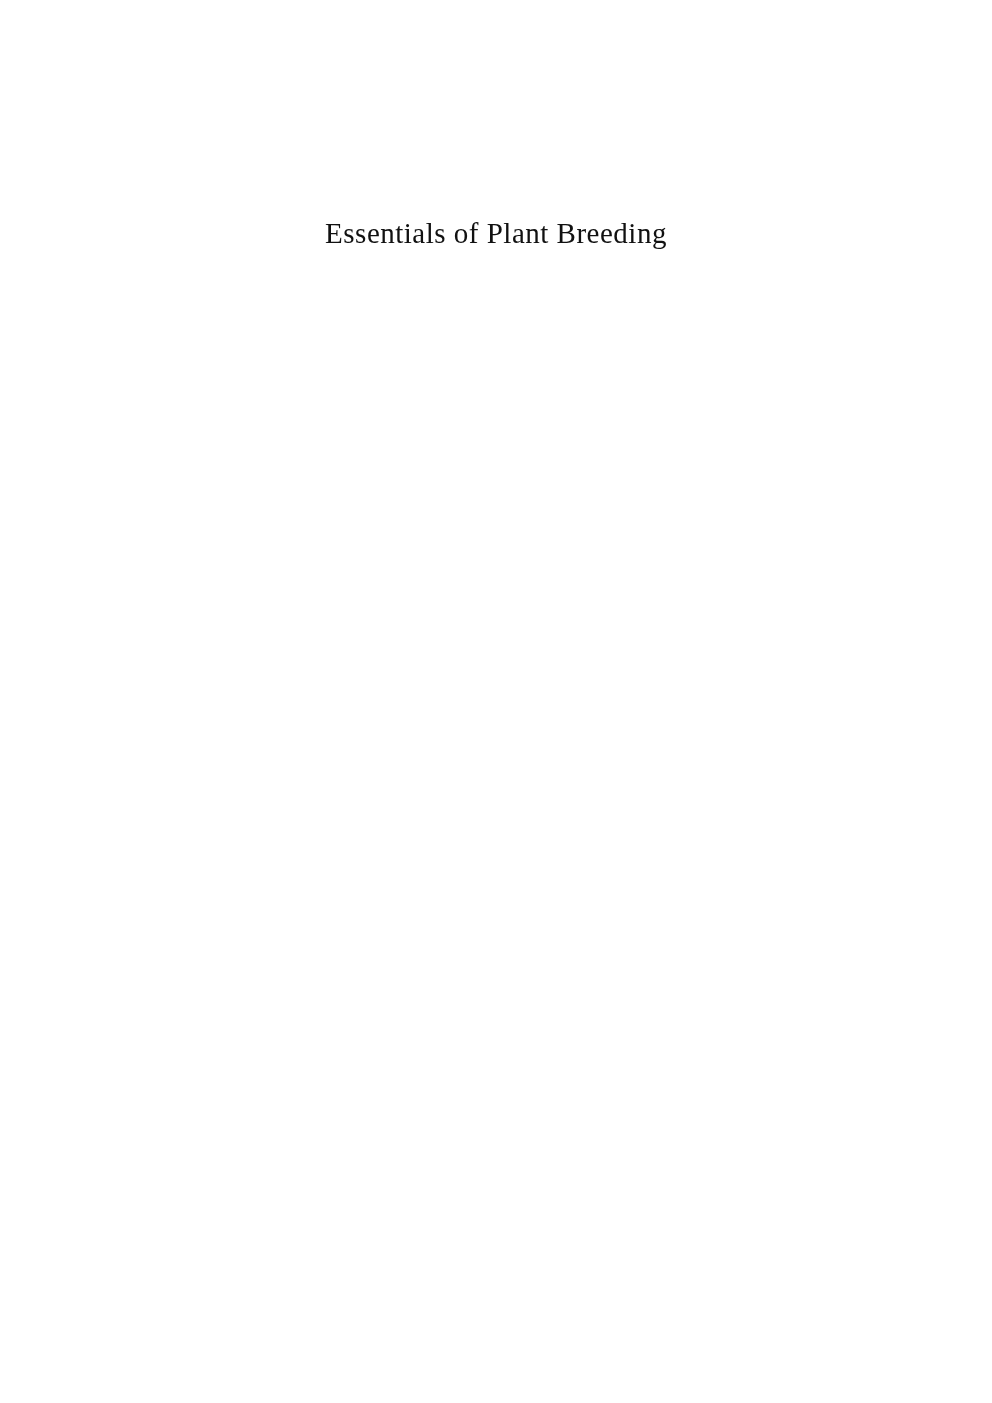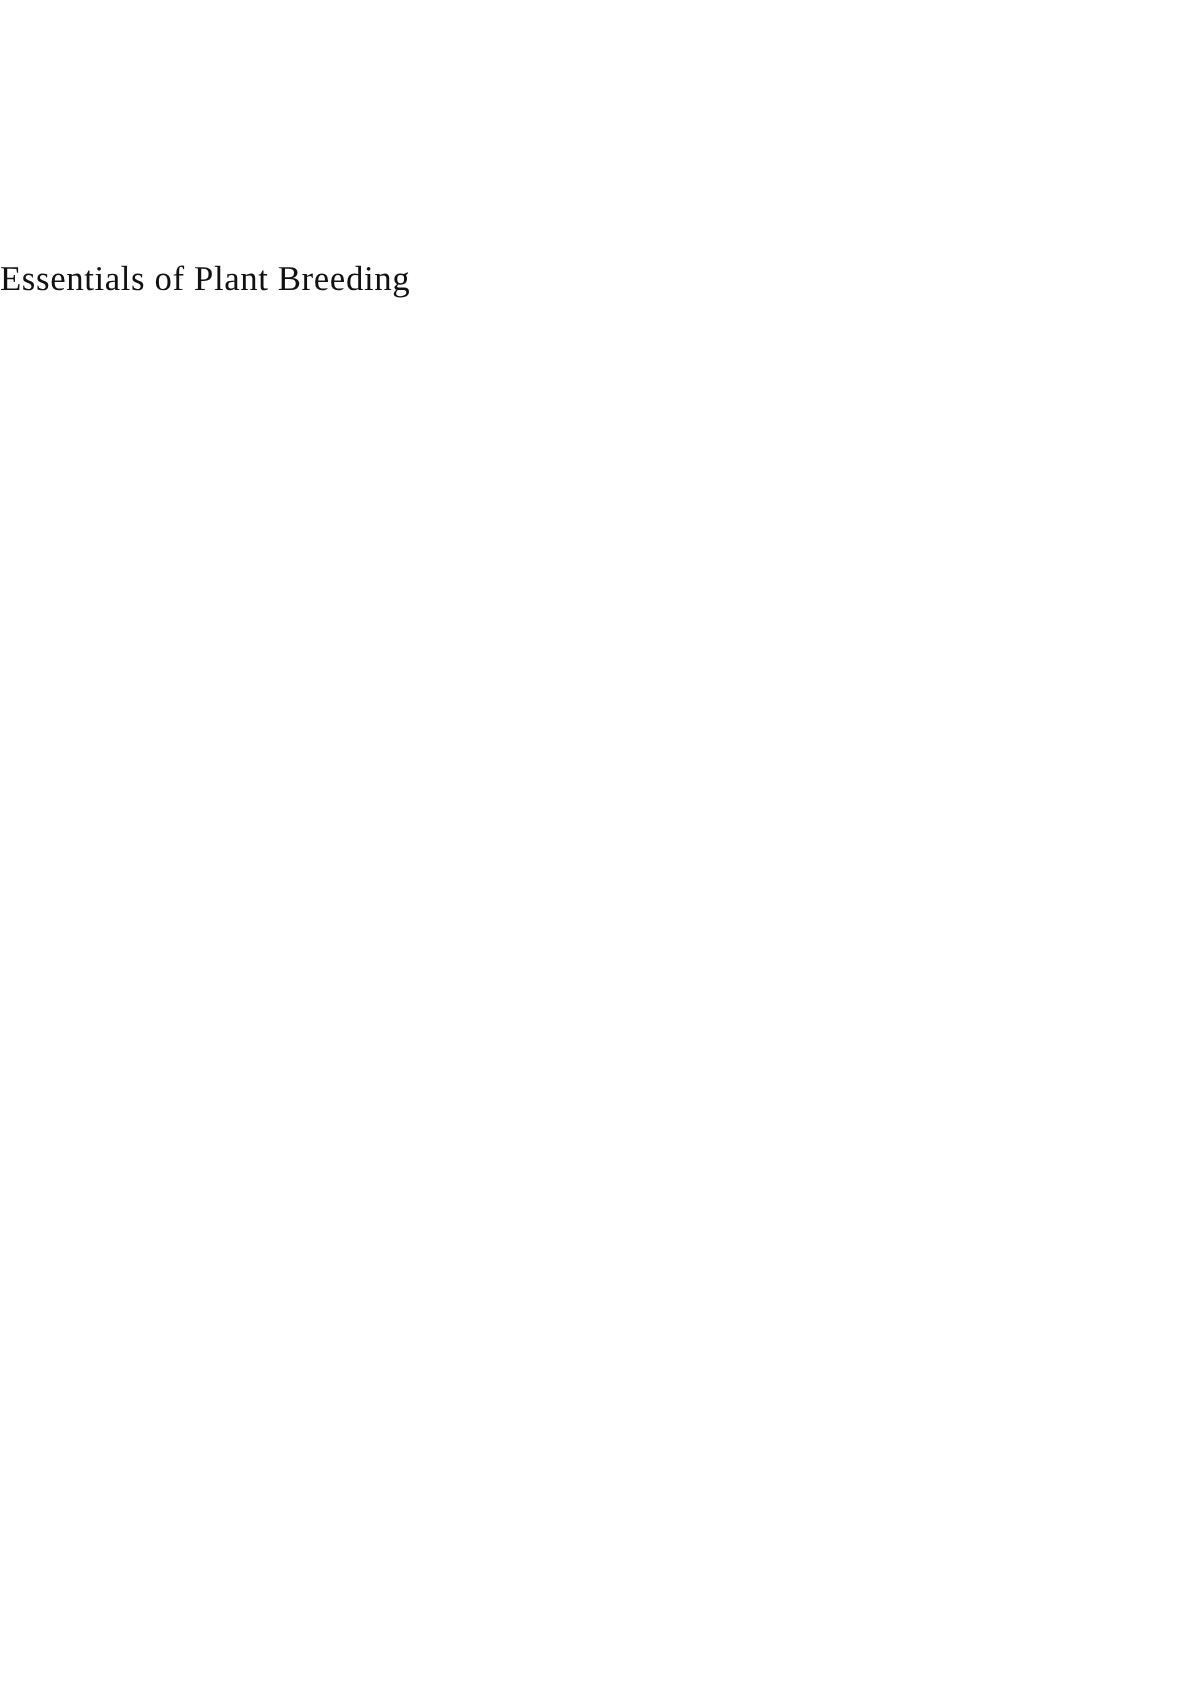--- a/index.html
+++ b/index.html
@@ -14,20 +14,21 @@
       background: #ffffff;
       overflow: hidden;
       font-family: "Liberation Serif", "DejaVu Serif", serif;
     }
     .book-title {
       position: absolute;
       top: 218px;
       left: 0;
       width: 100%;
       margin: 0;
+      text-align: center;
       font-family: "Liberation Serif", "DejaVu Serif", serif;
       font-weight: normal;
       font-size: 29px;
       letter-spacing: 0.5px;
       color: #111111;
       line-height: 1.1;
     }
   </style>
 </head>
 <body>

